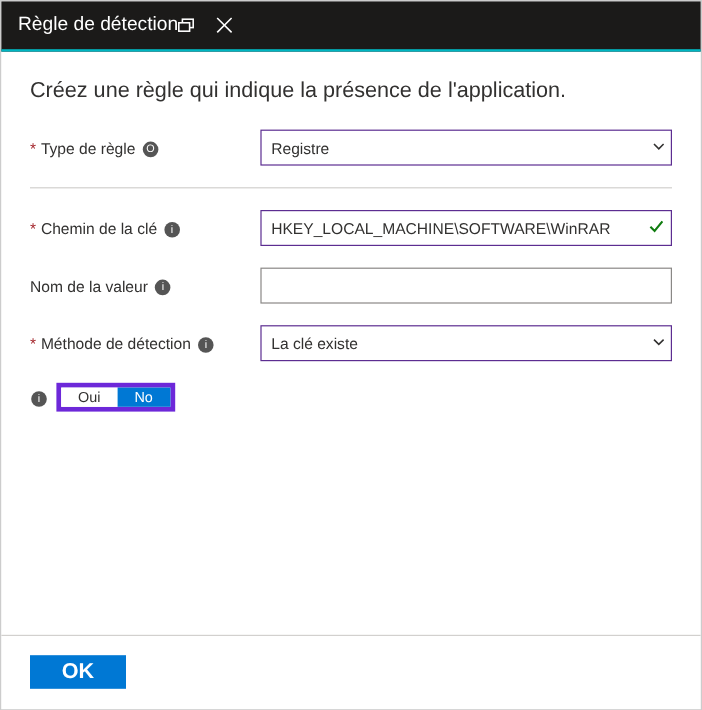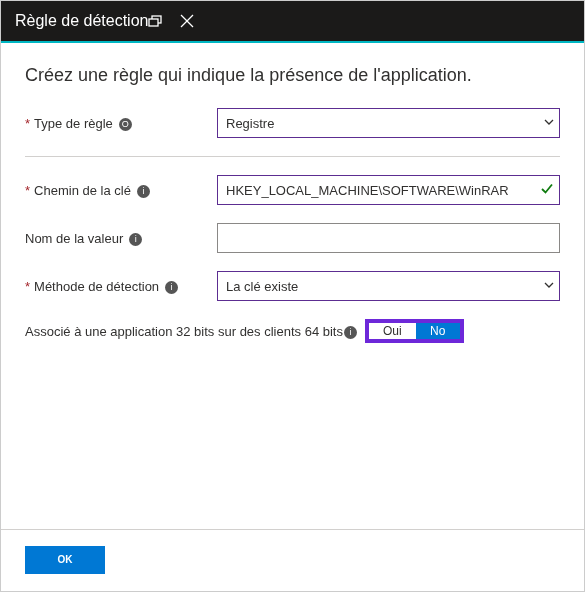--- a/index.html
+++ b/index.html
@@ -159,21 +159,21 @@
       display: flex;
       align-items: center;
       padding: 0 24px;
     }
     .ok-btn {
       background: #0078d4;
       color: #fff;
       border: none;
       height: 28px;
       min-width: 80px;
-      font-size: 10px;
+      font-size: 18px;
       font-weight: 600;
       cursor: pointer;
     }
   </style>
 </head>
 <body>
 
 <div class="header">
   <div class="header-title">Règle de détection</div>
   <div class="header-actions">
@@ -254,21 +254,20 @@
         <span class="chevron">
           <svg width="12" height="12" viewBox="0 0 12 12" fill="none" stroke="#323130" stroke-width="1.3">
               <polyline points="2,4 6,8 10,4"></polyline>
             </svg>
         </span>
       </div>
     </div>
   </div>
 
   <div class="toggle-row">
-    <span>Associé à une application 32 bits sur des clients 64 bits</span>
     <span class="info-icon" style="margin-left:1px;margin-right:8px;">i</span>
     <div class="toggle-group">
       <button class="toggle-btn">Oui</button>
       <button class="toggle-btn active">No</button>
     </div>
   </div>
 
 </div>
 
 <div class="footer">

